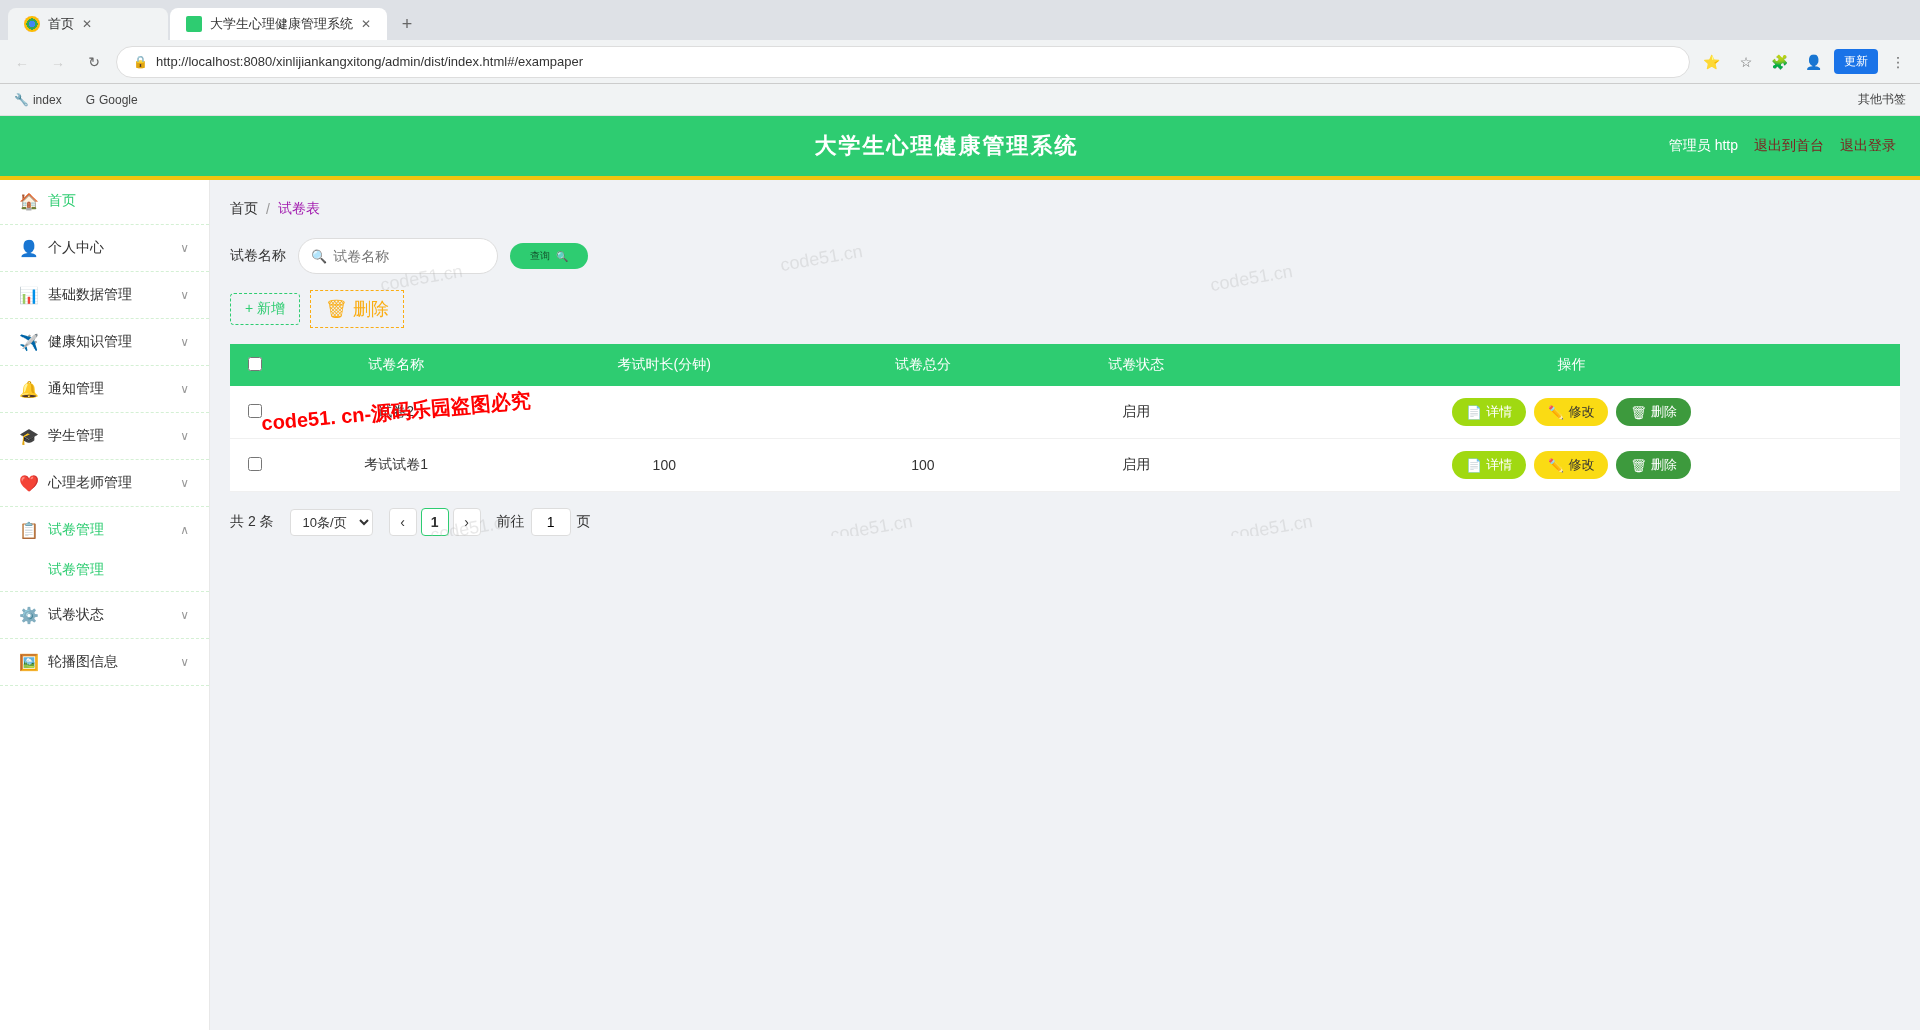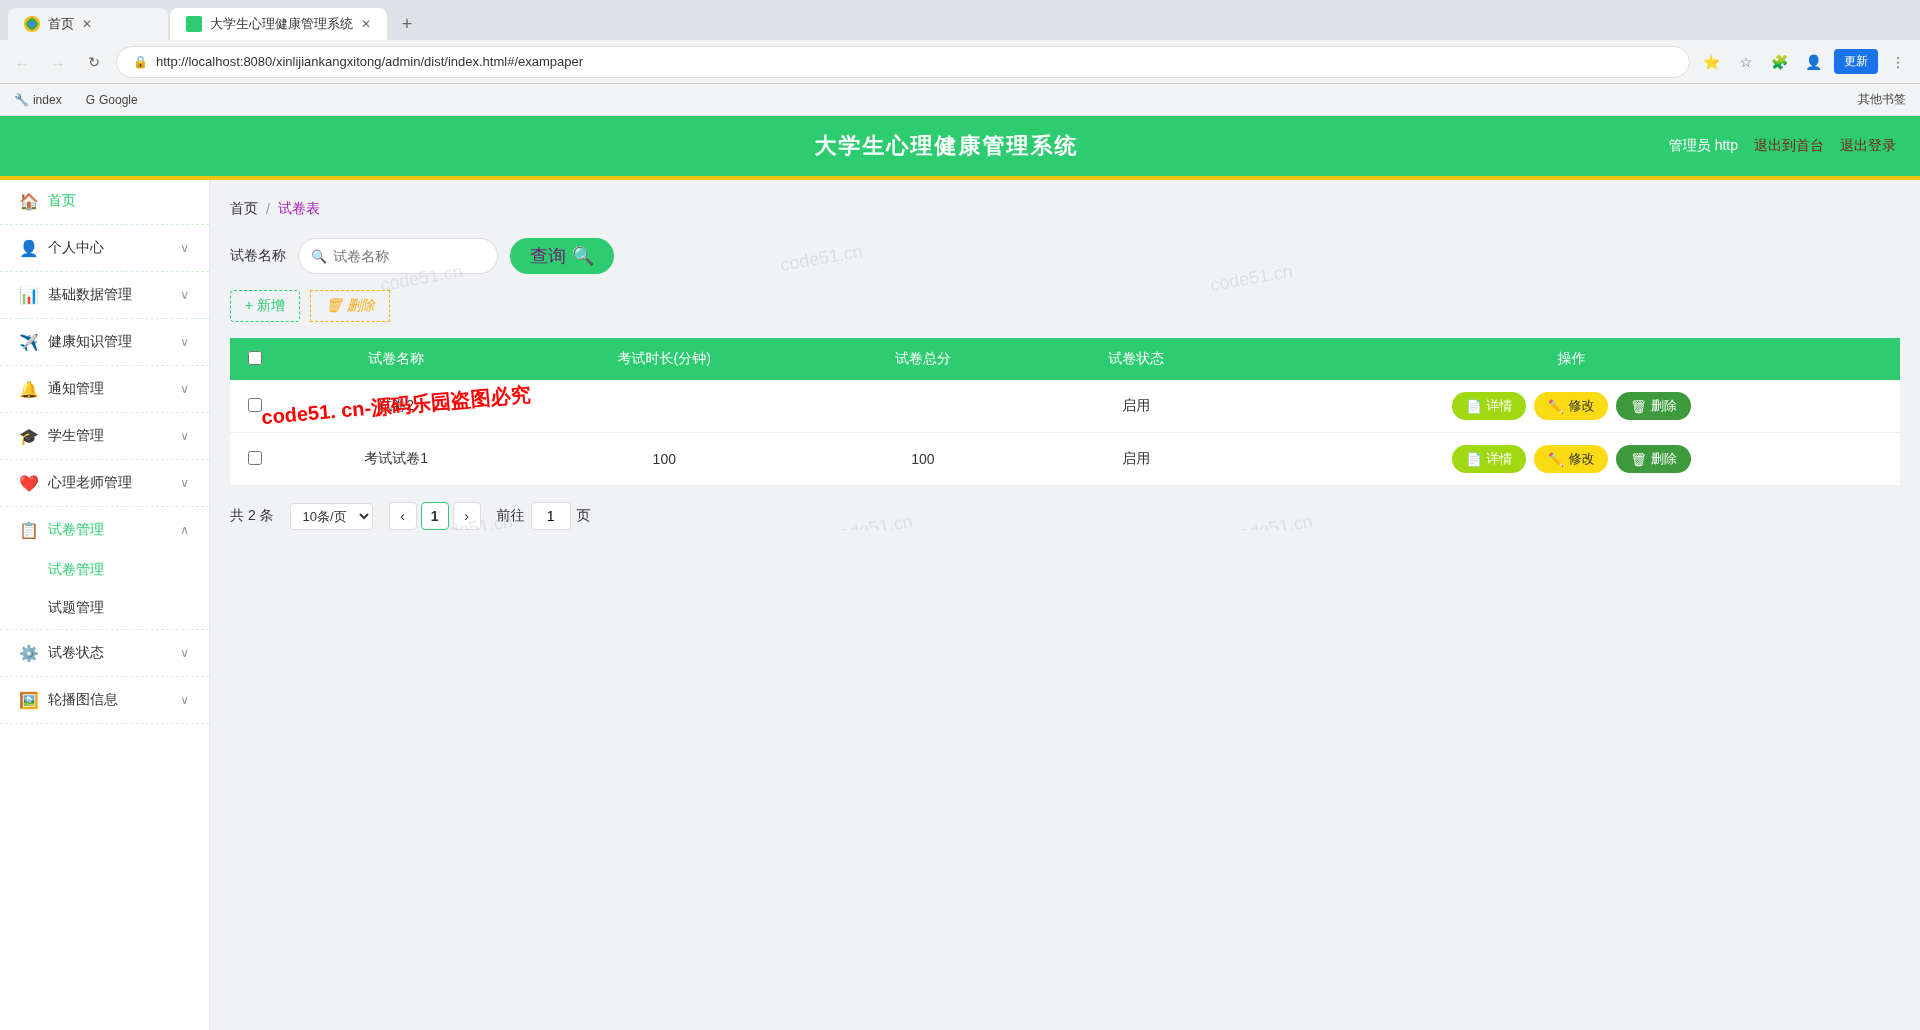--- a/index.html
+++ b/index.html
@@ -56,26 +56,26 @@
     .breadcrumb .sep { color: #999; }
     .breadcrumb .current { color: #a21caf; }
     .breadcrumb .link { color: #333; cursor: pointer; }
 
     
     .search-area { display: flex; align-items: center; gap: 12px; margin-bottom: 16px; }
     .search-label { font-size: 14px; color: #333; white-space: nowrap; }
     .search-input-wrap { display: flex; align-items: center; border: 1px solid #ddd; border-radius: 20px; padding: 0 12px; height: 36px; background: #fff; width: 200px; }
     .search-input-wrap .search-icon { color: #999; margin-right: 6px; font-size: 13px; }
     .search-input-wrap input { border: none; outline: none; font-size: 14px; color: #333; width: 100%; background: transparent; }
-    .search-btn { background: #2ecc71; color: #701a75; border: none; border-radius: 20px; padding: 6px 20px; font-size: 18px; cursor: pointer; display: flex; align-items: center; gap: 6px; }
+    .search-btn { background: #2ecc71; color: #14532d; border: none; border-radius: 20px; padding: 6px 20px; font-size: 10px; cursor: pointer; display: flex; align-items: center; gap: 6px; }
 
     
     .action-bar { display: flex; align-items: center; gap: 10px; margin-bottom: 16px; }
     .btn-add { border: 1px dashed #2ecc71; color: #2ecc71; background: transparent; border-radius: 4px; padding: 6px 14px; font-size: 14px; cursor: pointer; display: flex; align-items: center; gap: 4px; }
-    .btn-delete { border: 1px dashed #faad14; color: #faad14; background: transparent; border-radius: 0; padding: 6px 14px; font-size: 14px; cursor: pointer; display: flex; align-items: center; gap: 4px; font-style: italic; }
+    .btn-delete { border: 1px dashed #faad14; color: #faad14; background: transparent; border-radius: 0; padding: 6px 14px; font-size: 18px; cursor: pointer; display: flex; align-items: center; gap: 4px; }
 
     
     .data-table { width: 100%; border-collapse: collapse; background: #fff; }
     .data-table thead tr { background: #2ecc71; color: white; }
     .data-table thead th { padding: 12px 16px; text-align: center; font-weight: normal; font-size: 14px; }
     .data-table tbody tr { border-bottom: 1px solid #f0f0f0; }
     .data-table tbody td { padding: 12px 16px; text-align: center; font-size: 14px; color: #333; }
     .data-table .checkbox-col { width: 50px; }
 
     
@@ -208,23 +208,20 @@
         <span class="arrow">∨</span>
       </div>
       <hr class="sidebar-divider">
       <div class="sidebar-item active">
         <span class="item-icon">📋</span>
         <span>试卷管理</span>
         <span class="arrow">∧</span>
       </div>
       <div class="sidebar-sub-item active">
         <span>试卷管理</span>
-      </div>
-      <div class="sidebar-sub-item">
-        <span>试题管理</span>
       </div>
       <hr class="sidebar-divider">
       <div class="sidebar-item">
         <span class="item-icon">⚙️</span>
         <span>试卷状态</span>
         <span class="arrow">∨</span>
       </div>
       <hr class="sidebar-divider">
       <div class="sidebar-item">
         <span class="item-icon">🖼️</span>

